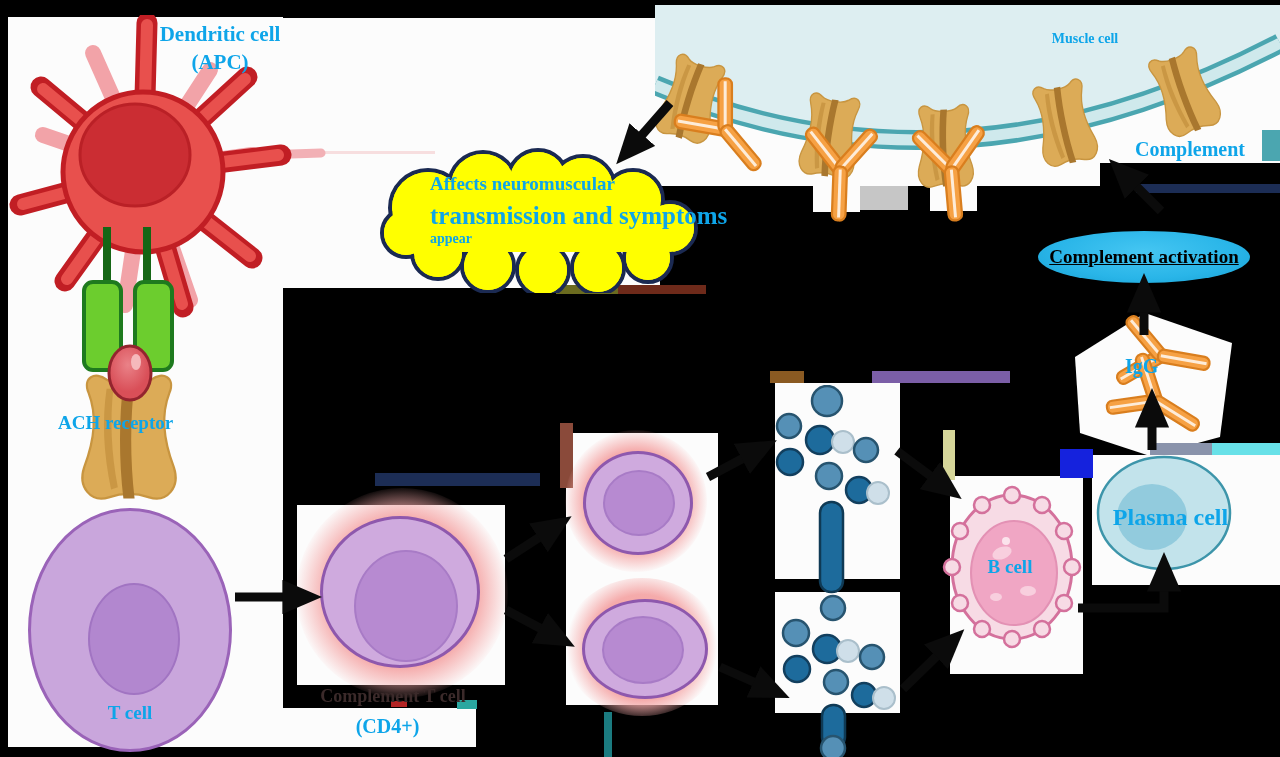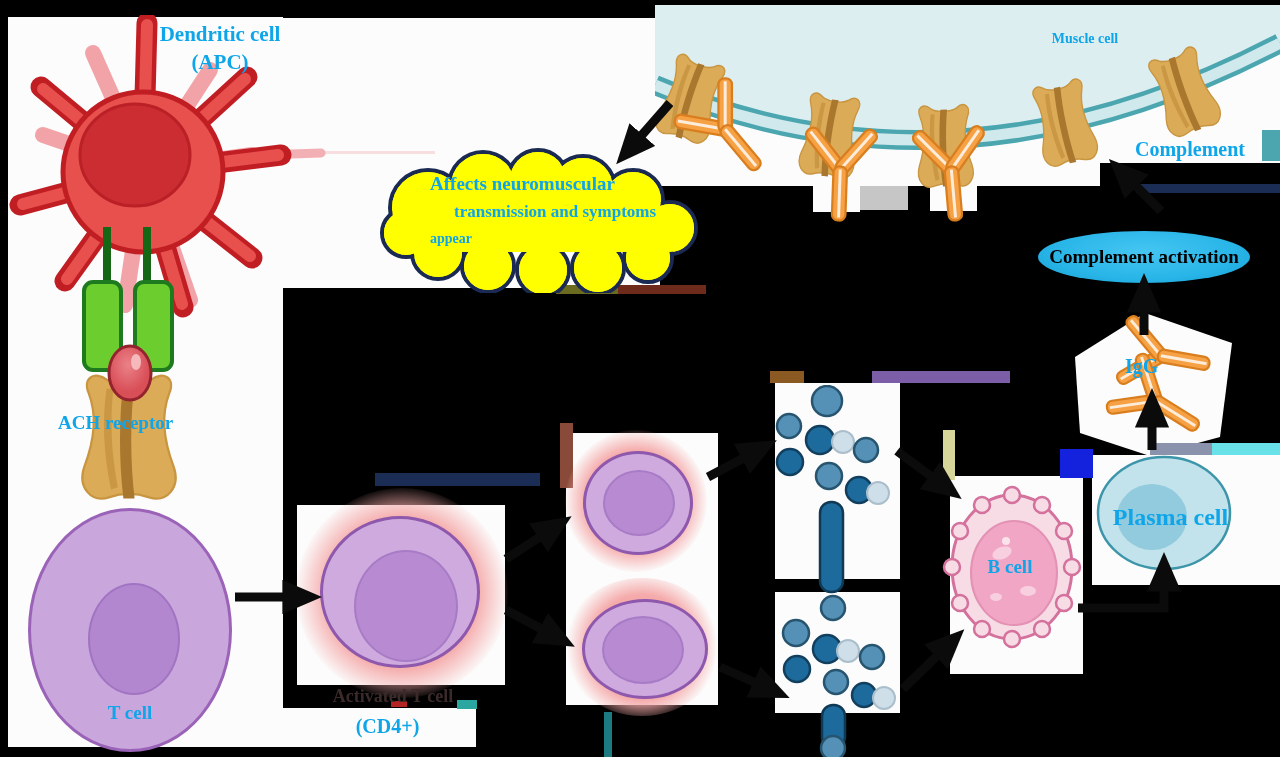--- a/index.html
+++ b/index.html
@@ -249,27 +249,27 @@
     <circle cx="280" cy="110" r="22"></circle>
       <circle cx="230" cy="120" r="24"></circle>
       <circle cx="175" cy="122" r="24"></circle>
     <circle cx="120" cy="118" r="24"></circle>
       <circle cx="70" cy="105" r="24"></circle>
       <circle cx="38" cy="85" r="22"></circle>
     <rect x="45" y="42" width="245" height="62"></rect>
   </g>
 </svg>
 <div class="lbl" style="left:430px;top:173px;font-size:19px;">Affects neuromuscular</div>
-<div class="lbl" style="left:430px;top:202px;font-size:17px;margin-left:24px;">transmission and symptoms</div>
+<div class="lbl" style="left:430px;top:202px;font-size:25px;">transmission and symptoms</div>
 <div class="lbl" style="left:430px;top:231px;font-size:14px;">appear</div>
 
 <div class="abs" style="left:1038px;top:231px;width:212px;height:52px;border-radius:50%;z-index:30;
             background:radial-gradient(ellipse at 50% 40%, #45c6f2 0%, #29b5e8 60%, #179fd3 100%);
             display:flex;align-items:center;justify-content:center;">
-  <span class="ctr" style="font-family:'Liberation Serif',serif;font-weight:bold;font-size:19px;color:#000;">Complement activation</span>
+  <span class="ctr" style="font-family:'Liberation Serif',serif;font-weight:bold;font-size:19px;color:#000;text-decoration:underline;">Complement activation</span>
 </div>
 
 <svg class="arrows" width="1280" height="757" viewBox="0 0 1280 757">
   <defs>
     <marker id="ah" markerWidth="4.4" markerHeight="3.8" refX="1.4" refY="1.9" orient="auto">
       <path d="M0,0 L4.4,1.9 L0,3.8 Z" fill="#0b0b0b"></path>
     </marker>
   </defs>
   <g stroke="#0b0b0b" stroke-width="9" fill="none">
     <path d="M235,597 H295" marker-end="url(#ah)"></path>
@@ -284,19 +284,19 @@
     <path d="M1144,335 V300" marker-end="url(#ah)"></path>
     <path d="M1161,211 L1128,178" marker-end="url(#ah)"></path>
     <path d="M670,103 L634,144" marker-end="url(#ah)"></path>
   </g>
 </svg>
 
 <div class="lbl ctr" style="left:150px;top:22px;width:140px;font-size:21px;">Dendritic cell</div>
 <div class="lbl ctr" style="left:150px;top:50px;width:140px;font-size:21px;">(APC)</div>
 <div class="lbl" style="left:58px;top:412px;font-size:19px;font-family:Liberation Serif, serif;">ACH receptor</div>
 <div class="lbl ctr" style="left:80px;top:702px;width:100px;font-size:19px;">T cell</div>
-<div class="lbl ctr" style="left:318px;top:686px;width:150px;font-size:18px;color:#3b2a2a;">Activated T cell</div>
+<div class="lbl ctr" style="left:318px;top:686px;width:150px;font-size:18px;color:#3b2a2a;">Complement T cell</div>
 <div class="lbl ctr" style="left:300px;top:709px;width:175px;font-size:20px;margin-top:6px;">(CD4+)</div>
 <div class="lbl ctr" style="left:1000px;top:31px;width:170px;font-size:14px;">Muscle cell</div>
 <div class="lbl" style="left:1135px;top:138px;font-size:20px;">Complement</div>
 <div class="lbl" style="left:1088px;top:355px;font-size:20px;margin-left:37px;">IgG</div>
 <div class="lbl ctr" style="left:1108px;top:504px;width:125px;font-size:24px;">Plasma cell</div>
 <div class="lbl ctr" style="left:975px;top:556px;width:70px;font-size:19px;">B cell</div>
 
 </body></html>

